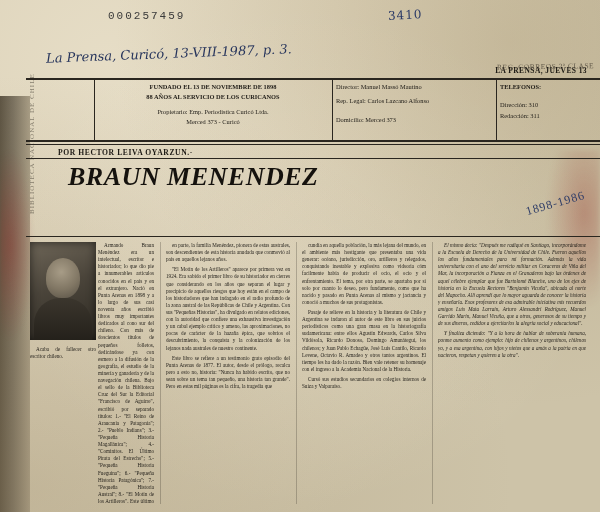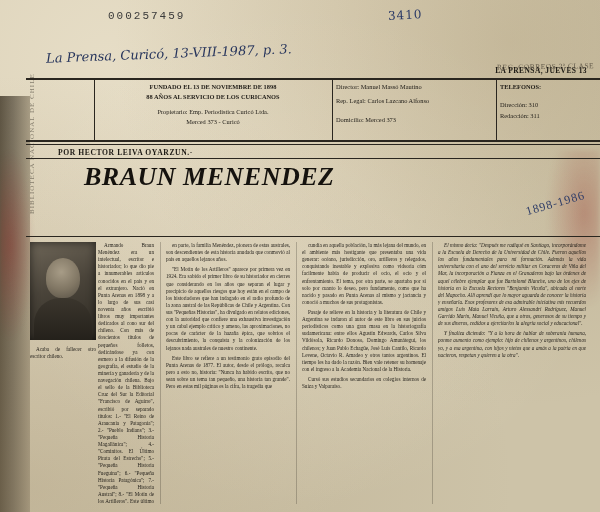--- a/index.html
+++ b/index.html
@@ -94,21 +94,21 @@
     position:absolute;left:30px;top:148px;z-index:7;
     font-size:7.6px;font-weight:bold;letter-spacing:.6px;color:#1c1914;padding-left:28px;
   }
   
   .headline{
     position:absolute;left:52px;top:162px;width:470px;z-index:7;
     font-family:"Liberation Serif", serif;
     font-style:italic;font-weight:bold;
     font-size:26px;line-height:1.12;letter-spacing:.5px;color:#15120e;
   }
-  .headline .l2{display:block;margin-left:32px;}
+  .headline .l2{display:block;margin-left:16px;}
   .stamp-years{
     position:absolute;right:14px;top:196px;z-index:9;
     font-size:12px;color:#2f3d67;letter-spacing:1px;
     transform:rotate(-16deg);
   }
   
   .photo{
     position:absolute;left:30px;top:242px;width:66px;height:98px;z-index:7;
     background:linear-gradient(160deg,#6e6658 0%,#4a443a 45%,#2f2b24 100%);
     box-shadow:inset 0 0 10px rgba(0,0,0,.6);

